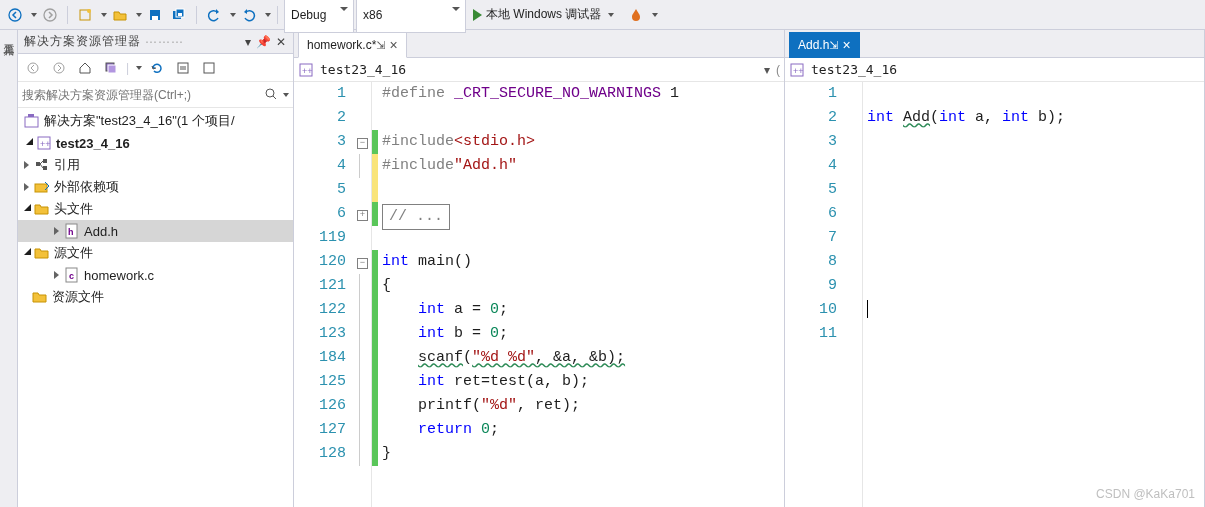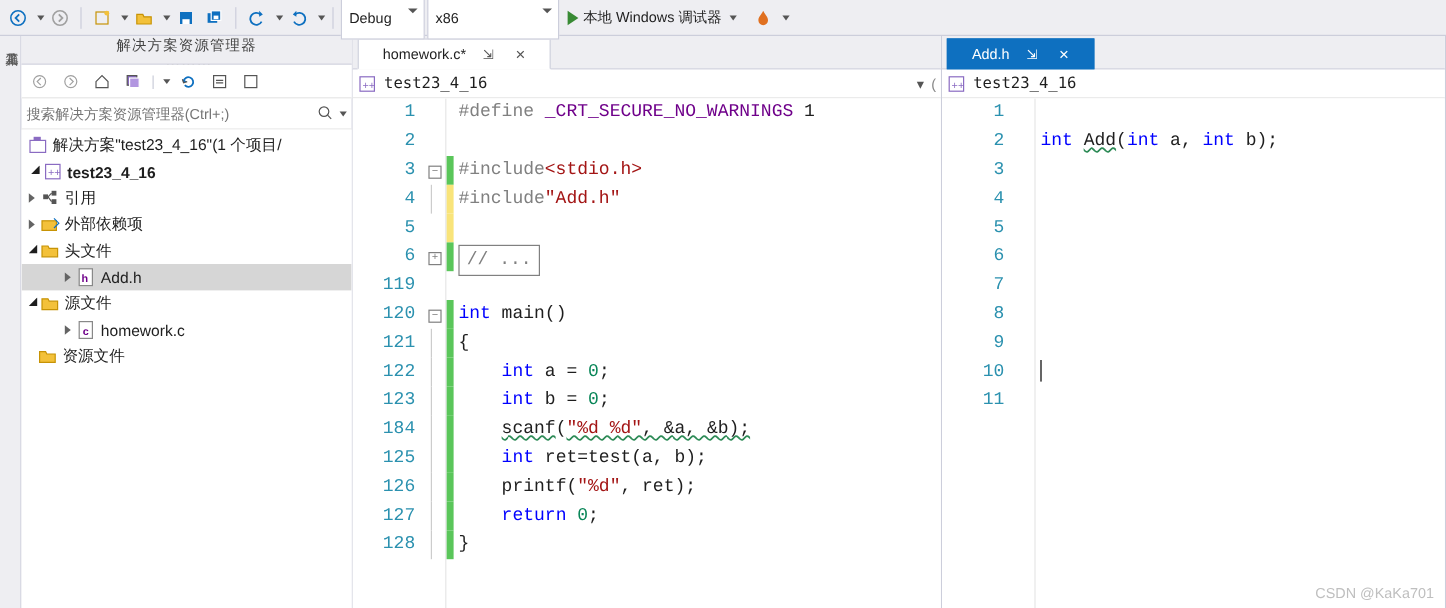--- a/index.html
+++ b/index.html
@@ -14,21 +14,21 @@
   .tb-run { display: inline-flex; align-items: center; gap: 4px; height: 22px; padding: 0 8px 0 4px; border: 1px solid transparent; cursor: pointer; }
   .play-triangle { width:0; height:0; border-top:6px solid transparent; border-bottom:6px solid transparent; border-left:9px solid #388a34; }
   .dd-chevron { width:0; height:0; border-left:3px solid transparent; border-right:3px solid transparent; border-top:4px solid #555; margin-left:3px; }
 
   
   .main-layout { display: flex; height: calc(100% - 30px); }
   .left-strip { width: 18px; background: #eeeef2; border-right: 1px solid #cccedb; writing-mode: vertical-rl; font-size: 11px; color: #555; display:flex; align-items:center; padding-top:6px; }
 
   
   .sol-panel { width: 276px; background: #fff; border-right: 1px solid #cccedb; display: flex; flex-direction: column; }
-  .sol-title { height: 24px; background: #eeeef2; border-bottom: 1px solid #cccedb; display: flex; align-items: center; padding: 0 6px; font-size: 12px; letter-spacing: 1px; color:#444;flex-direction:column; }
+  .sol-title { height: 24px; background: #eeeef2; border-bottom: 1px solid #cccedb; display: flex; align-items: center; padding: 0 6px; font-size: 12px; letter-spacing: 1px; color:#444; }
   .sol-title .dots { color:#aaa; margin-left:4px; }
   .sol-title .rt { margin-left:auto; display:flex; gap:4px; }
   .sol-iconbar { height: 28px; background: #fff; border-bottom: 1px solid #e6e6e6; display: flex; align-items: center; gap: 4px; padding: 0 4px; }
   .sol-iconbar .tb-btn svg { stroke:#555; }
   .sol-search { height: 26px; border-bottom: 1px solid #e6e6e6; display:flex; align-items:center; padding:0 4px; }
   .sol-search input { flex:1; height:20px; border:none; outline:none; font-size:12px; color:#888; }
   .sol-search .mag { width:16px; height:16px; color:#555; }
   .tree { flex:1; overflow:auto; padding: 2px 0; font-size: 13px; background:#fff; }
   .node { display:flex; align-items:center; height: 22px; padding-right:4px; cursor:pointer; white-space:nowrap; }
   .node.sel { background:#d6d6d6; }
@@ -37,21 +37,21 @@
   .node .icon { width:16px; height:16px; margin-right:4px; display:inline-flex; align-items:center; justify-content:center; }
   .ind0{padding-left:6px}.ind1{padding-left:4px}.ind2{padding-left:34px}
   .proj-txt { font-weight:bold; }
 
   
   .editors { flex:1; display:flex; }
   .editor-col { display:flex; flex-direction:column; border-right:1px solid #cccedb; background:#fff; }
   .left-editor { flex:1; }
   .right-editor { width: 420px; }
   .tab-strip { height: 28px; background:#eeeef2; display:flex; align-items:flex-end; padding-left:4px; border-bottom:1px solid #cccedb; }
-  .tab { height: 26px; display:inline-flex; align-items:center; gap:14px; padding:0 20px; background:#fff; border:1px solid #cccedb; border-bottom:1px solid #fff; margin-bottom:-1px; font-size:12px; cursor:pointer; }
+  .tab { height: 26px; display:inline-flex; align-items:center; gap:0; padding:0 8px; background:#fff; border:1px solid #cccedb; border-bottom:1px solid #fff; margin-bottom:-1px; font-size:12px; cursor:pointer; }
   .tab.blue { background:#0e70c0; color:#fff; border-color:#0e70c0; }
   .tab .close-x { font-size:14px; color:#555; margin-left:4px; }
   .tab.blue .close-x { color:#fff; }
   .tab .pin { font-size:11px; color:#555; }
   .tab.blue .pin { color:#fff; }
 
   .breadcrumb { height: 24px; border-bottom:1px solid #e6e6e6; display:flex; align-items:center; padding:0 4px; background:#fff; }
   .breadcrumb .bc-text { flex:1; font-family:Consolas, monospace; font-size:13px; color:#1e1e1e; padding-left:4px; }
   .breadcrumb .bc-dd { padding:0 6px; color:#555; }
   .bc-icon { width:16px; height:16px; margin-right:2px; }

